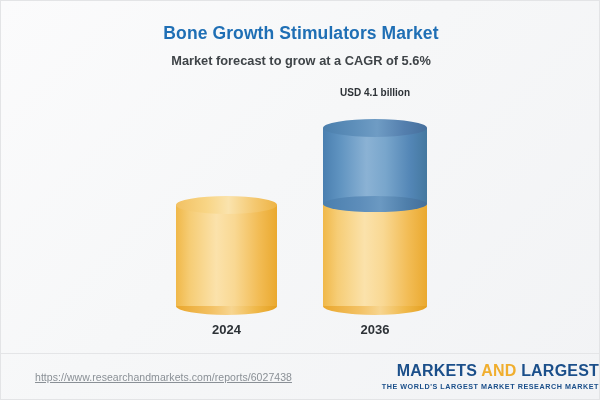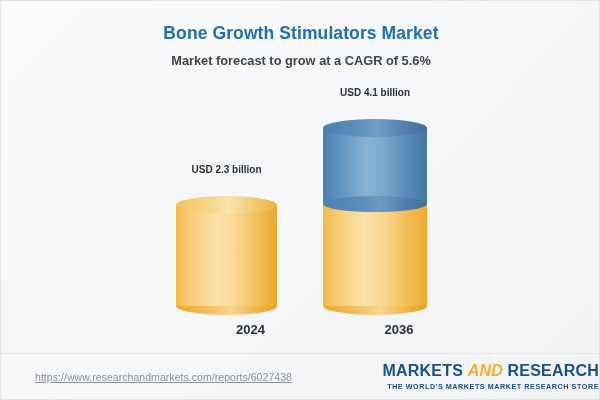--- a/index.html
+++ b/index.html
@@ -133,21 +133,20 @@
   }
   .axis-label {
     position: absolute;
     left: 50%;
     transform: translateX(-50%);
     bottom: -31px;
     white-space: nowrap;
     font-size: 13px;
     font-weight: bold;
     color: #2d3237;
-    margin-left: 24px;
   }
 
   
   #footer-divider {
     position: absolute;
     left: 0;
     top: 352px;
     width: 600px;
     height: 1px;
     background: #e4e5e7;
@@ -175,21 +174,20 @@
   }
   #brand-name {
     font-size: 16px;
     font-weight: bold;
     color: #1b4f8a;
     letter-spacing: 0.2px;
     white-space: nowrap;
   }
   #brand-name .and {
     color: #f0ae2e;
-    font-style: italic;
   }
   #brand-tagline {
     margin-top: 4px;
     font-size: 7.2px;
     font-weight: bold;
     color: #1b4f8a;
     letter-spacing: 0.55px;
     white-space: nowrap;
   }
 </style>
@@ -199,21 +197,20 @@
 <div id="card">
 
   <div id="header">
     <h1 id="chart-title">Bone Growth Stimulators Market</h1>
     <p id="chart-subtitle">Market forecast to grow at a CAGR of 5.6%</p>
   </div>
 
   <div id="plot">
 
     <div class="bar-group" style="left:175px; width:101px; height:110px;">
-      <div class="bar-label" style="top:-32px;">USD 2.3 billion</div>
       <div class="shadow"></div>
       <div class="cyl" style="height:110px;">
         <div class="cap gold-cap-bottom" style="bottom:-9px; height:18px;"></div>
         <div class="cyl-body gold-body" style="bottom:0; height:101px;"></div>
         <div class="cap gold-cap-top" style="bottom:92px; height:18px;"></div>
       </div>
       <div class="axis-label">2024</div>
     </div>
 
     <div class="bar-group" style="left:322px; width:104px; height:187px;">
@@ -229,18 +226,18 @@
       <div class="axis-label">2036</div>
     </div>
 
   </div>
 
   <div id="footer-divider"></div>
 
   <div id="footer">
     <a id="footer-url" href="#">https://www.researchandmarkets.com/reports/6027438</a>
     <div id="brand">
-      <div id="brand-name"><span>MARKETS </span><span class="and">AND</span><span> RESEARCH</span></div>
-      <div id="brand-tagline">THE WORLD'S MARKETS MARKET RESEARCH STORE</div>
+      <div id="brand-name"><span>MARKETS </span><span class="and">AND</span><span> LARGEST</span></div>
+      <div id="brand-tagline">THE WORLD'S LARGEST MARKET RESEARCH MARKET</div>
     </div>
   </div>
 
 </div>
 
 </body></html>

